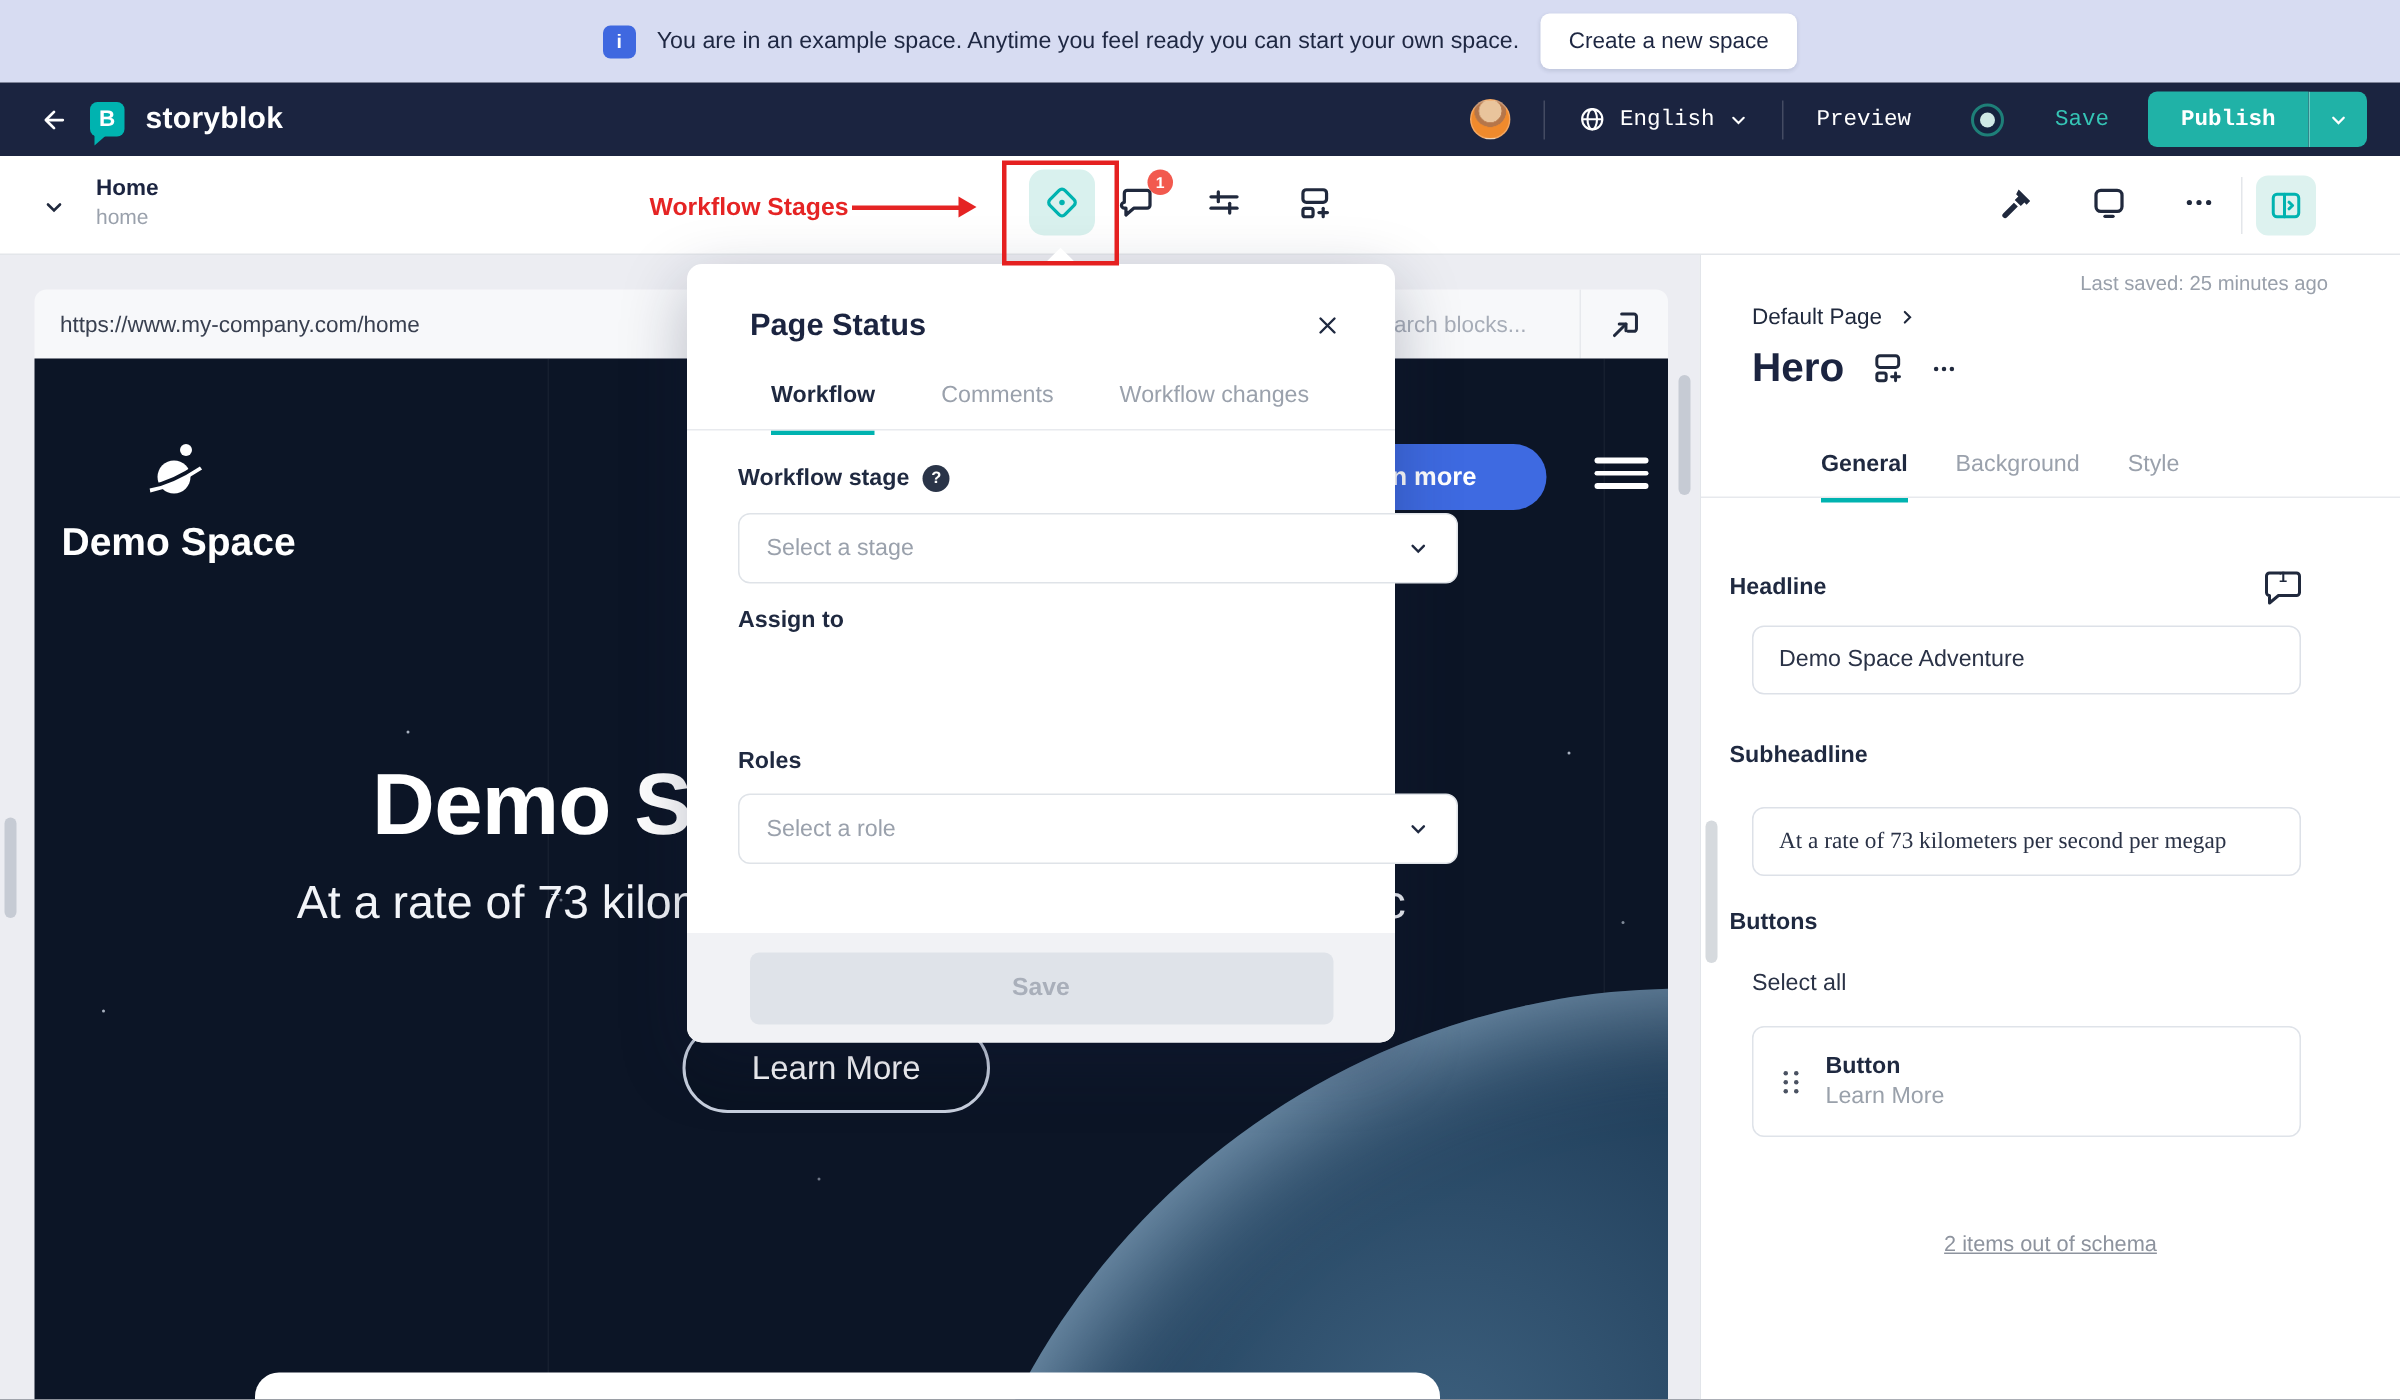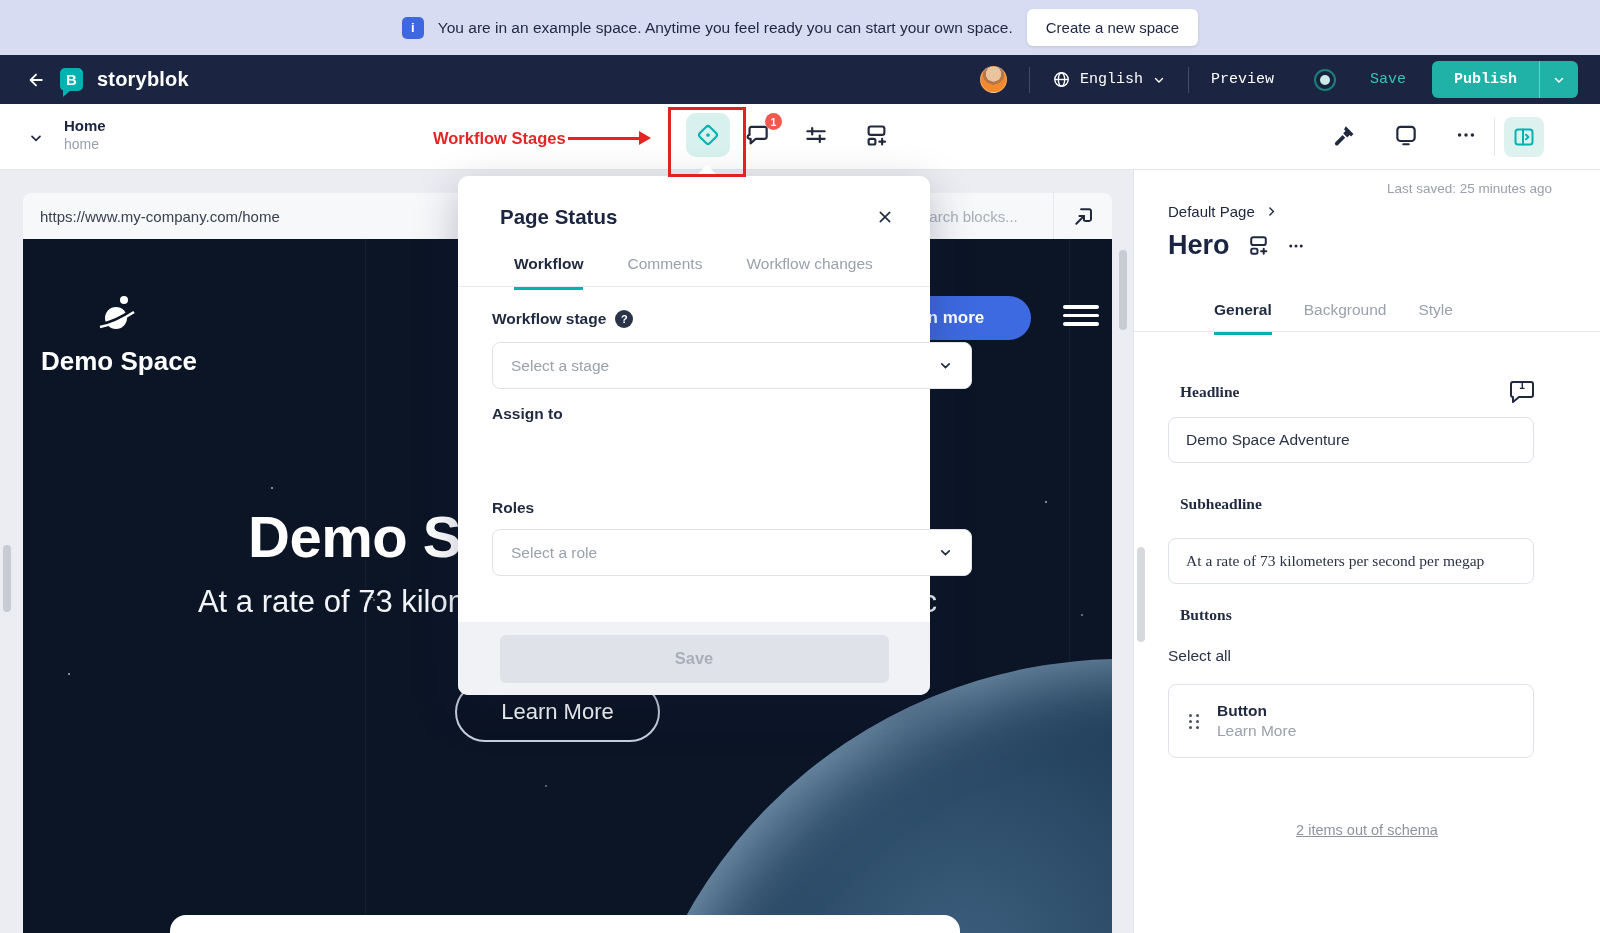--- a/index.html
+++ b/index.html
@@ -116,21 +116,21 @@
   .last-saved { position:absolute; right:48px; top:11px; font-size:13.5px; color:#99a0ab; }
   .crumb { position:absolute; left:34px; top:33px; display:flex; align-items:center; gap:10px;
            font-size:15px; color:#20293d; cursor:pointer; }
   .comp-row { position:absolute; left:34px; top:60px; display:flex; align-items:center; gap:16px; }
   .comp-title { font-size:27px; font-weight:700; color:#1b2440; }
   .icon-plain { color:#20293d; cursor:pointer; display:flex; align-items:center; justify-content:center; }
   .sb-tabs { position:absolute; left:36px; top:131px; display:flex; gap:32px; font-size:15.5px;margin-left:44px; }
   .sb-tab { color:#9aa1ac; padding-bottom:13px; cursor:pointer; }
   .sb-tab.active { color:#1f2940; font-weight:bold; border-bottom:3px solid #00b3b0; }
   .sb-divider { position:absolute; left:0; top:161px; width:100%; height:1px; background:#e7e9ed; }
-  .f-label { position:absolute; left:46px; font-size:15.5px; font-weight:bold; color:#1f2940;font-family:Liberation Serif, serif; }
+  .f-label { position:absolute; left:19px; font-size:15.5px; font-weight:bold; color:#1f2940; }
   .f-input { position:absolute; left:34px; width:366px; height:46px; border:1px solid #dde1e8; border-radius:8px;
              padding:0 17px; font-size:15.5px; color:#2a3246; background:#fff; outline:none;
              font-family:"Liberation Sans", sans-serif; white-space:nowrap; overflow:hidden; }
   .fc-icon { position:absolute; left:374px; top:209px; width:28px; height:26px; cursor:pointer; color:#20293d; }
   .fc-num { position:absolute; left:0; top:1px; width:28px; text-align:center; font-size:10px; font-weight:bold; color:#20293d; }
   .select-all { position:absolute; left:34px; top:477px; font-size:15.5px; color:#2a3246; cursor:pointer; }
   .button-card { position:absolute; left:34px; top:514px; width:366px; height:74px; border:1px solid #dfe3e9;
                  border-radius:8px; display:flex; align-items:center; padding-left:20px; gap:17px; cursor:pointer; background:#fff; }
   .drag { display:grid; grid-template-columns:repeat(2, 4px); grid-gap:3px; cursor:grab; }
   .drag i { width:3px; height:3px; border-radius:50%; background:#4a5262; }

